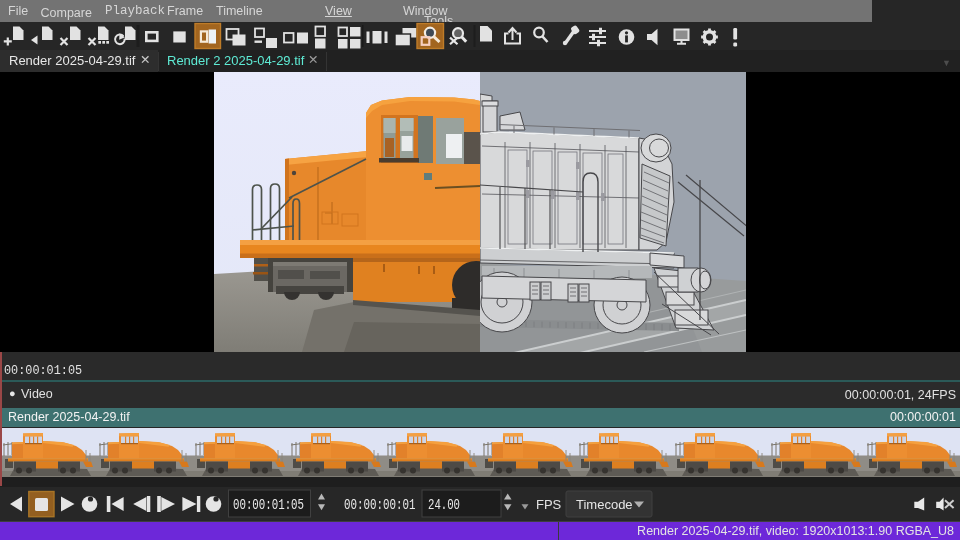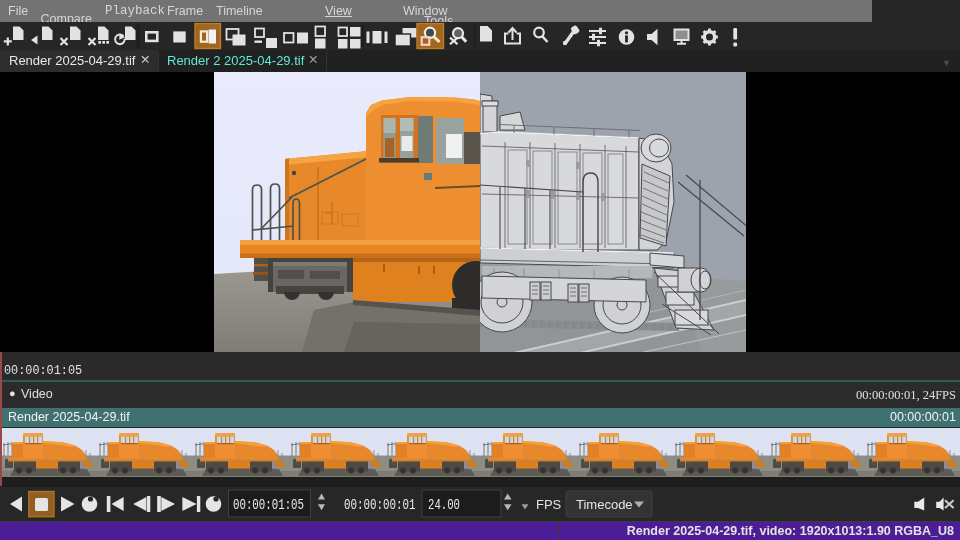--- a/index.html
+++ b/index.html
@@ -15,31 +15,31 @@
   #tab1 { left:0; top:0; width:158px; height:22px; background:#2d2d2d; }
   #viewport { left:0; top:72px; width:960px; height:280px; background:#000; }
   #mainimg { position:absolute; left:214px; top:0; }
   #ruler { left:0; top:352px; width:960px; height:29px; background:#2a2a2a; }
   #tealline { left:0; top:380px; width:960px; height:2px; background:#2b5a58; }
   #videorow { left:0; top:382px; width:960px; height:26px; background:#2b2b2b; }
   #cliprow { left:0; top:408px; width:960px; height:19px; background:#3e7170; }
   #filmstrip { left:0; top:428px; width:960px; height:49px; background:#16181c; overflow:hidden; white-space:nowrap; font-size:0; }
   #gap { left:0; top:477px; width:960px; height:8px; background:#1e1e1e; }
   #transport { left:0; top:485px; }
-  #statusbar { left:0; top:521px; width:960px; height:19px; background:#4c1d95; border-top:1px solid #3e3e3e;font-weight:bold; }
+  #statusbar { left:0; top:521px; width:960px; height:19px; background:#6d28d9; border-top:1px solid #3e3e3e; }
   #playhead { left:0px; top:352px; width:2px; height:134px; background:#9a4747; }
   .mono { font-family:"Liberation Mono", monospace; }
 </style>
 </head>
 <body>
 <div id="app">
 
   <div id="menubar" class="abs">
     <span class="txt" style="left:8px; top:5px;">File</span>
-    <span class="txt" style="left:40.5px; top:13px;">Compare</span>
+    <span class="txt" style="left:40.5px; top:7px;">Compare</span>
     <span class="txt" style="left:105px; top:5px;font-family:Liberation Mono, monospace;">Playback</span>
     <span class="txt" style="left:167px; top:5px;">Frame</span>
     <span class="txt" style="left:216px; top:5px;">Timeline</span>
     <span class="txt" style="left:278px; top:21px;">Audio</span>
     <span class="txt" style="left:325px; top:5px;text-decoration:underline;">View</span>
     <span class="txt" style="left:365px; top:5px;margin-left:38px;">Window</span>
     <span class="txt" style="left:424px; top:15px;text-align:right;">Tools</span>
   </div>
 
   <svg id="toolbar" class="abs" width="960" height="28" viewBox="0 0 960 28">
@@ -318,21 +318,21 @@
   </div>
 
   <div id="ruler" class="abs">
     <span class="txt mono" style="left:4px; top:12px; font-size:13px; color:#e2e2e2; transform:scaleX(0.91); transform-origin:left top;">00:00:01:05</span>
   </div>
   <div id="tealline" class="abs"></div>
 
   <div id="videorow" class="abs">
     <span class="txt" style="left:9px; top:6px; font-size:11px; color:#e6e6e6;">●</span>
     <span class="txt" style="left:21px; top:6px; font-size:12.5px; color:#e0e0e0;">Video</span>
-    <span class="txt" style="right:4px; top:7px; font-size:12.5px; color:#e0e0e0;font-family:Liberation Serif, serif;">00:00:00:01, 24FPS</span>
+    <span class="txt" style="right:4px; top:7px; font-size:12.5px; color:#e0e0e0;">00:00:00:01, 24FPS</span>
   </div>
 
   <div id="cliprow" class="abs">
     <span class="txt" style="left:8px; top:3px; font-size:12.5px; color:#f2f2f2;">Render 2025-04-29.tif</span>
     <span class="txt" style="right:4px; top:3px; font-size:12.5px; color:#f2f2f2;">00:00:00:01</span>
   </div>
 
   <div id="filmstrip" class="abs">
     <svg width="960" height="51" viewBox="0 0 960 51">
       <defs>

